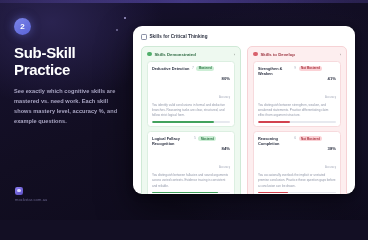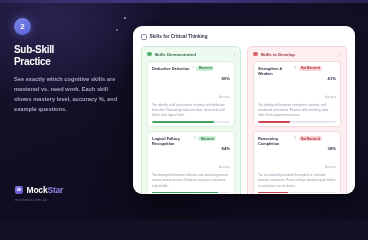--- a/index.html
+++ b/index.html
@@ -30,21 +30,21 @@
   }
   .step-badge {
     width:17px; height:17px; border-radius:50%;
     background:linear-gradient(145deg,#7b84e8,#5a63d8);
     color:#fff; font-size:8px; font-weight:bold;
     display:flex; align-items:center; justify-content:center;
     box-shadow:0 0 10px rgba(110,120,230,.55);
     margin-bottom:9px;
   }
   .headline {
-    color:#ffffff; font-size:10px; font-weight:bold;
+    color:#ffffff; font-size:15px; font-weight:bold;
     line-height:1.16; letter-spacing:-.3px;
     margin-bottom:8px;
   }
   .headline .l2 { display:block; }
   .subcopy {
     color:#aaa6c4; font-size:5.6px; line-height:1.78; font-weight:bold;
     letter-spacing:.05px;
   }
 
   
@@ -145,23 +145,20 @@
   <div class="headline">
     <span>Sub-Skill</span>
     <span class="l2">Practice</span>
   </div>
   <div class="subcopy">See exactly which cognitive skills are mastered vs. need work. Each skill shows mastery level, accuracy %, and example questions.</div>
 </div>
 
 <div class="brand">
   <div class="brand-row">
     <span class="brand-mark"></span>
-    <span class="brand-name">
-      <span class="w">Mock</span><span class="p">Star</span>
-    </span>
   </div>
   <div class="brand-url">mockstar.com.au</div>
 </div>
 
 <div class="window">
 
   <div class="sec-title-row">
     <span class="sec-ico"></span>
     <span class="sec-title">Skills for Critical Thinking</span>
   </div>

